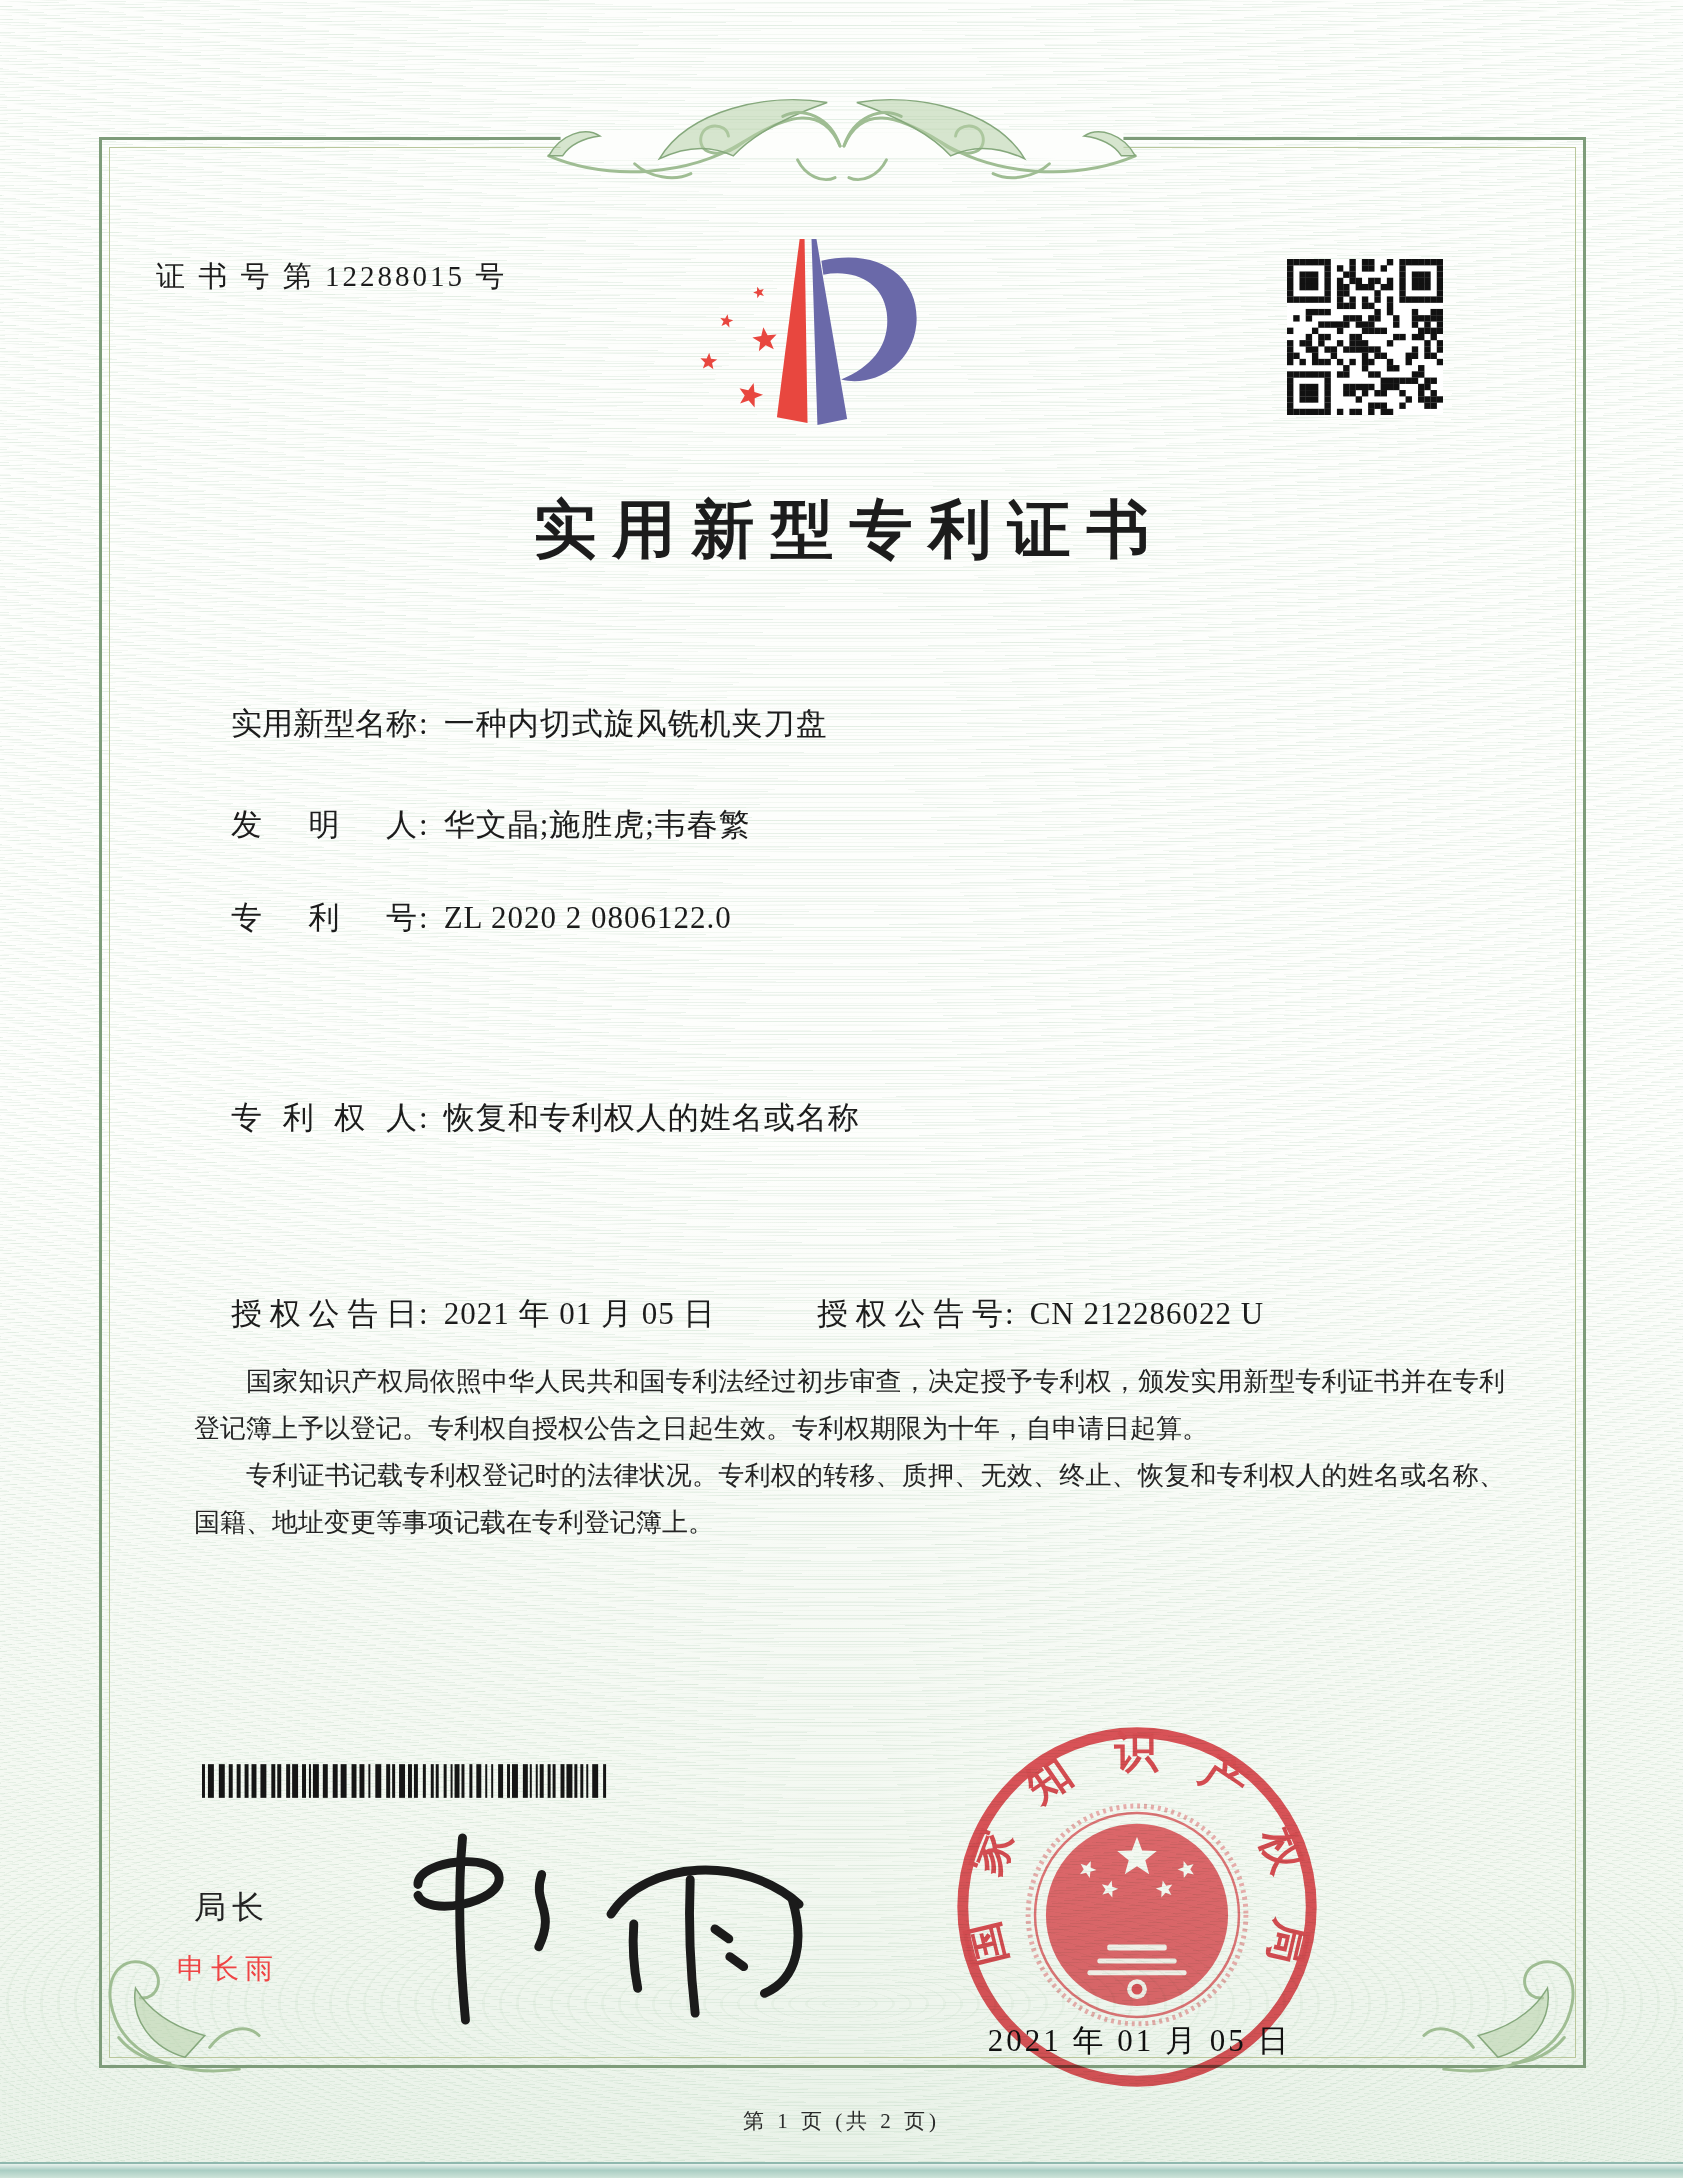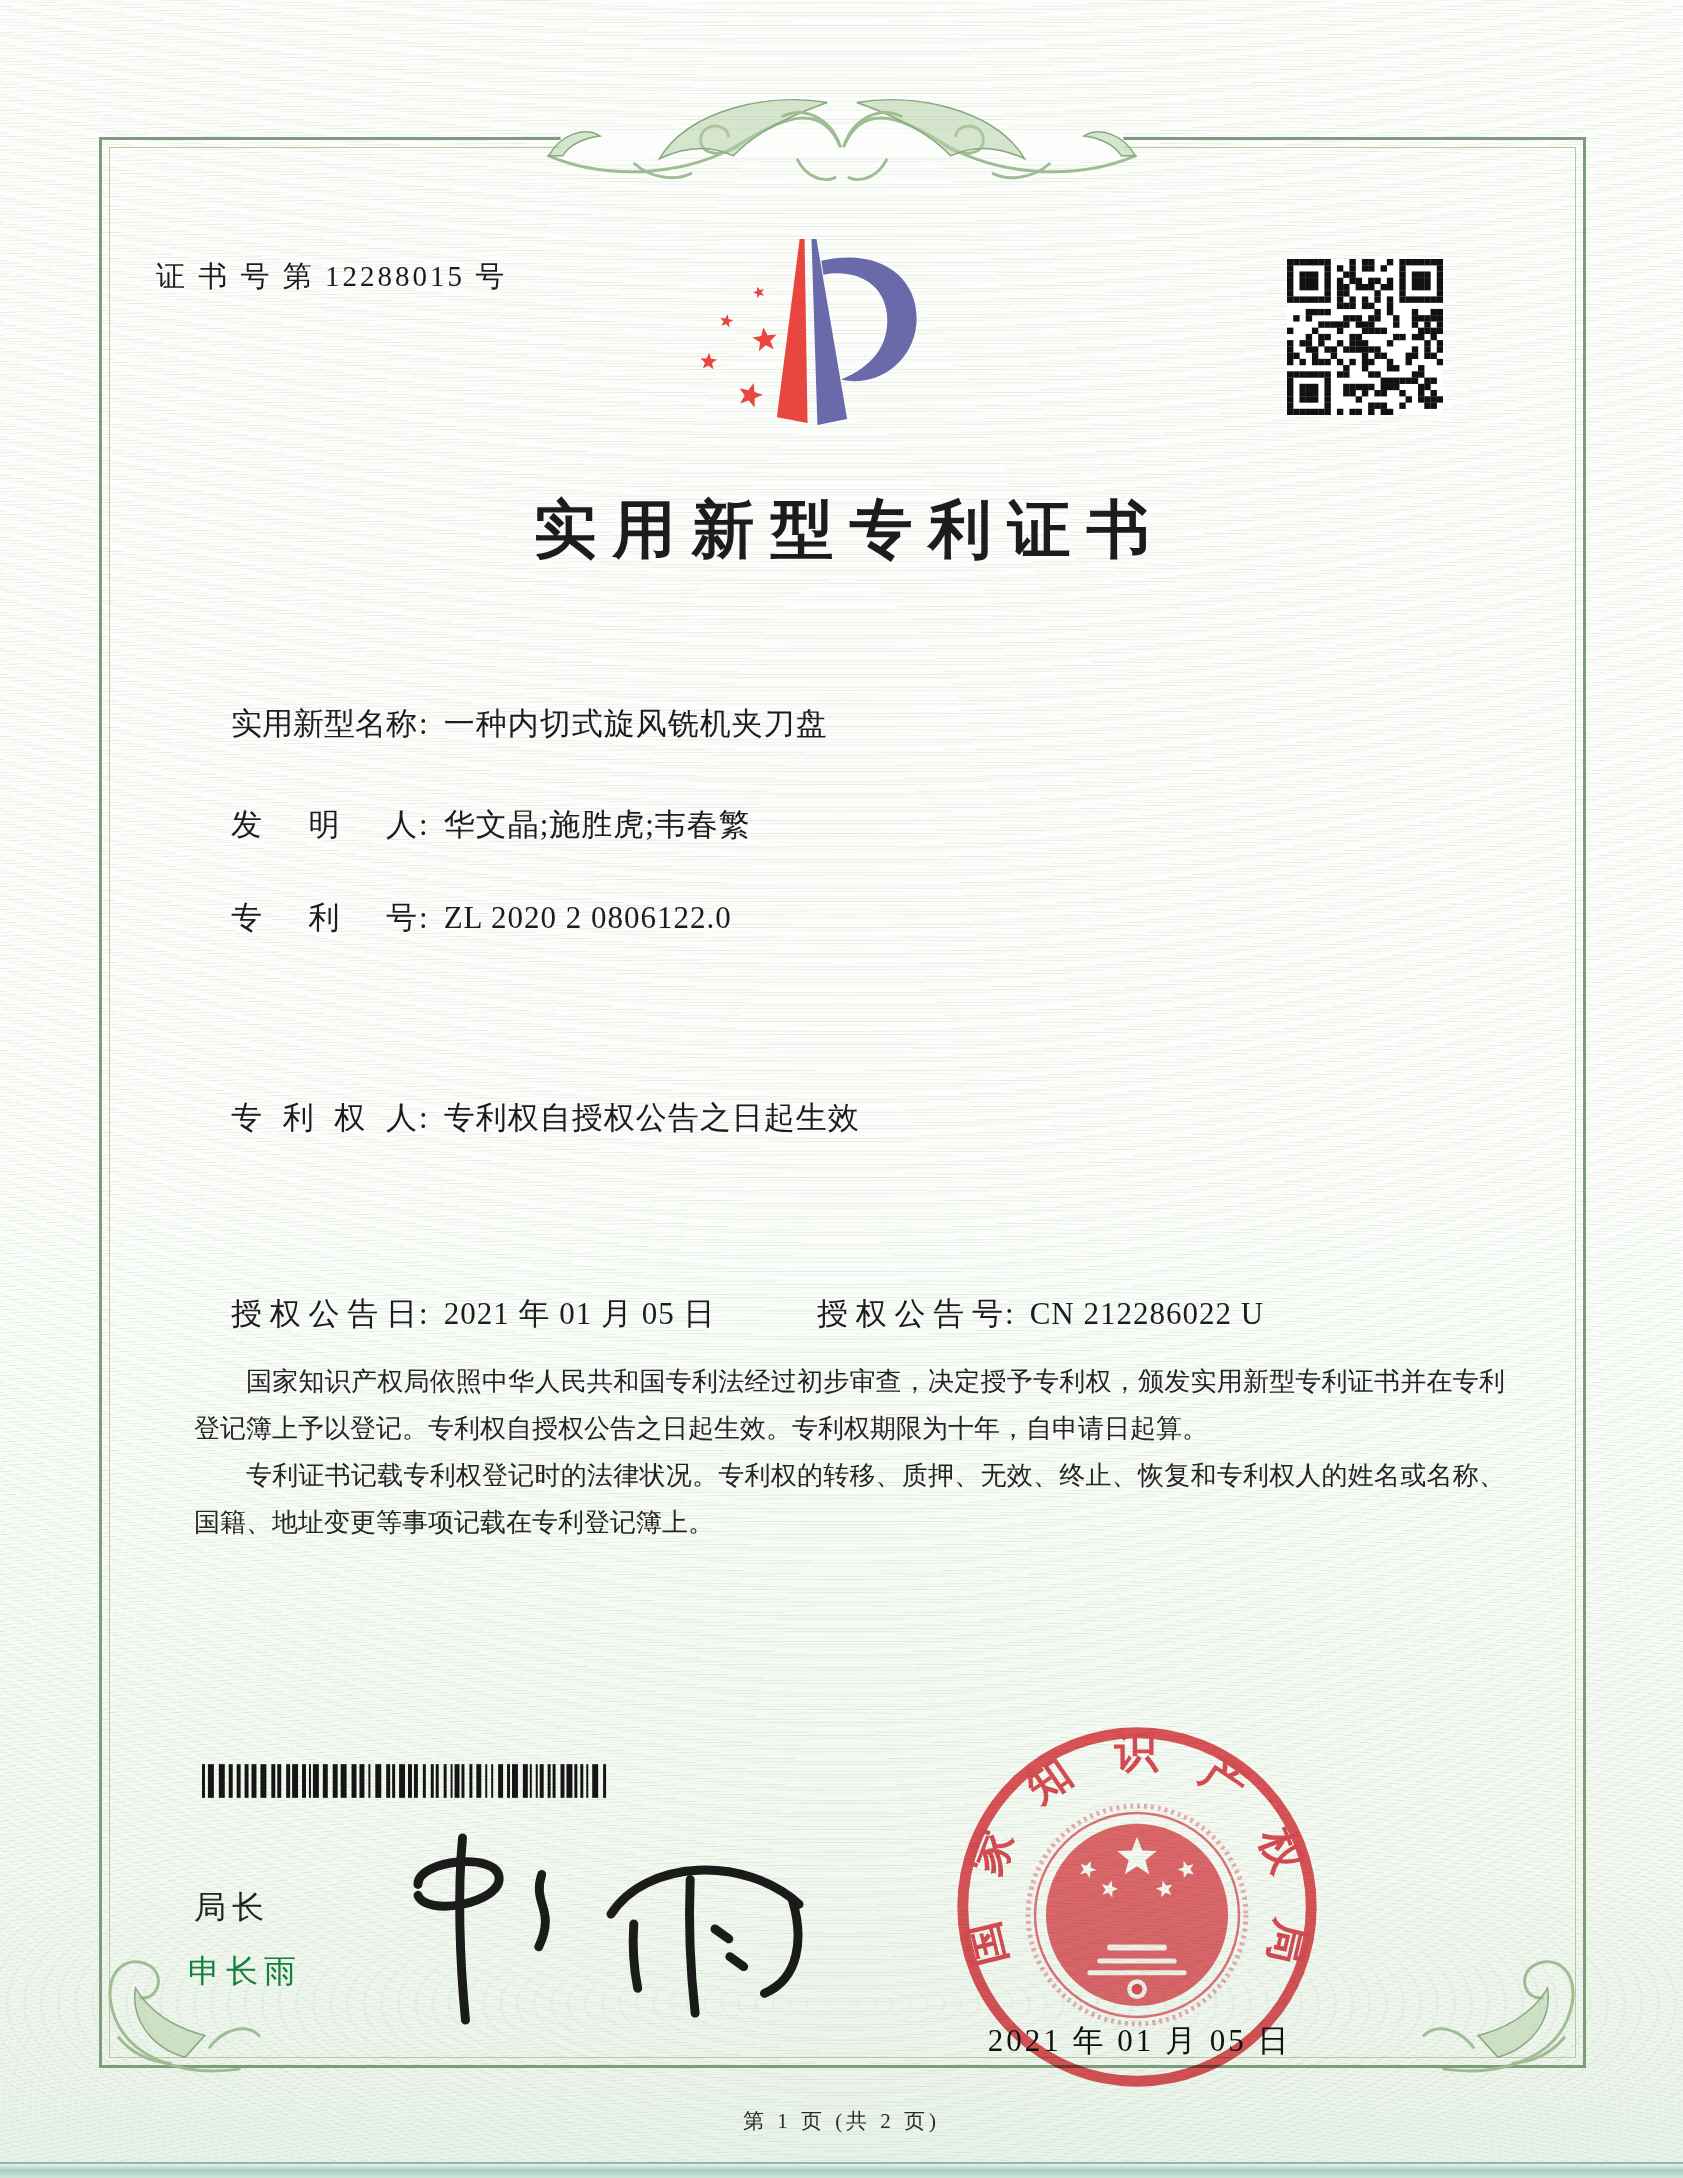--- a/index.html
+++ b/index.html
@@ -53,21 +53,21 @@
   .grant-group { position:absolute; left:586px; top:0; }
   
   #body-text {
     left:194px; top:1358px; width:1311px; z-index:2;
     font-size:26px; line-height:47px; text-align:justify; color:#242424;
   }
   #body-text p { text-indent:2em; }
   
   #barcode { left:202px; top:1764px; z-index:2; }
   #signer-role { left:194px; top:1886px; font-family:"Liberation Sans","DejaVu Sans",sans-serif; font-size:32px; letter-spacing:6px; color:#222; z-index:2; }
-  #signer-name { left:188px; top:1950px; font-family:"Liberation Sans","DejaVu Sans",sans-serif; font-size:32px; letter-spacing:6px; color:#15803d; z-index:2; }
+  #signer-name { left:177px; top:1950px; font-family:"Liberation Sans","DejaVu Sans",sans-serif; font-size:28px; letter-spacing:6px; color:#ef4444; z-index:2; }
   #signature { left:388px; top:1830px; z-index:2; }
   #seal { left:939px; top:1709px; z-index:3; mix-blend-mode:multiply; opacity:.93; }
   #seal-date { left:976px; top:2020px; width:327px; text-align:center; font-size:31px; letter-spacing:3px; color:#101010; z-index:4; }
   #footer-page { left:0; top:2107px; width:1683px; text-align:center; font-size:21px; letter-spacing:4px; color:#2a2a2a; z-index:2; }
   
   #ornament-top { left:540px; top:65px; z-index:2; }
   #flourish-bl { left:91px; top:1909px; z-index:2; }
   #flourish-br { left:1414px; top:1909px; z-index:2; }
 </style>
 </head>
@@ -430,21 +430,21 @@
   <div class="frow" style="top:703px">
     <span class="flabel">实用新型名称</span><span class="fcolon">:</span><span class="fvalue">一种内切式旋风铣机夹刀盘</span>
   </div>
   <div class="frow" style="top:804px">
     <span class="flabel">发明人</span><span class="fcolon">:</span><span class="fvalue">华文晶;施胜虎;韦春繁</span>
   </div>
   <div class="frow" style="top:897px">
     <span class="flabel">专利号</span><span class="fcolon">:</span><span class="fvalue">ZL 2020 2 0806122.0</span>
   </div>
   <div class="frow" style="top:1097px">
-    <span class="flabel">专利权人</span><span class="fcolon">:</span><span class="fvalue">专利权自授权公告之日起生效</span>
+    <span class="flabel">专利权人</span><span class="fcolon">:</span><span class="fvalue">恢复和专利权人的姓名或名称</span>
   </div>
   <div class="frow" style="top:1293px">
     <span class="flabel">授权公告日</span><span class="fcolon">:</span><span class="fvalue">2021 年 01 月 05 日</span>
     <span class="grant-group">
       <span class="flabel">授权公告号</span><span class="fcolon">:</span><span class="fvalue">CN 212286022 U</span>
     </span>
   </div>
 
   <div id="body-text" class="abs">
     <p>国家知识产权局依照中华人民共和国专利法经过初步审查，决定授予专利权，颁发实用新型专利证书并在专利登记簿上予以登记。专利权自授权公告之日起生效。专利权期限为十年，自申请日起算。</p>

